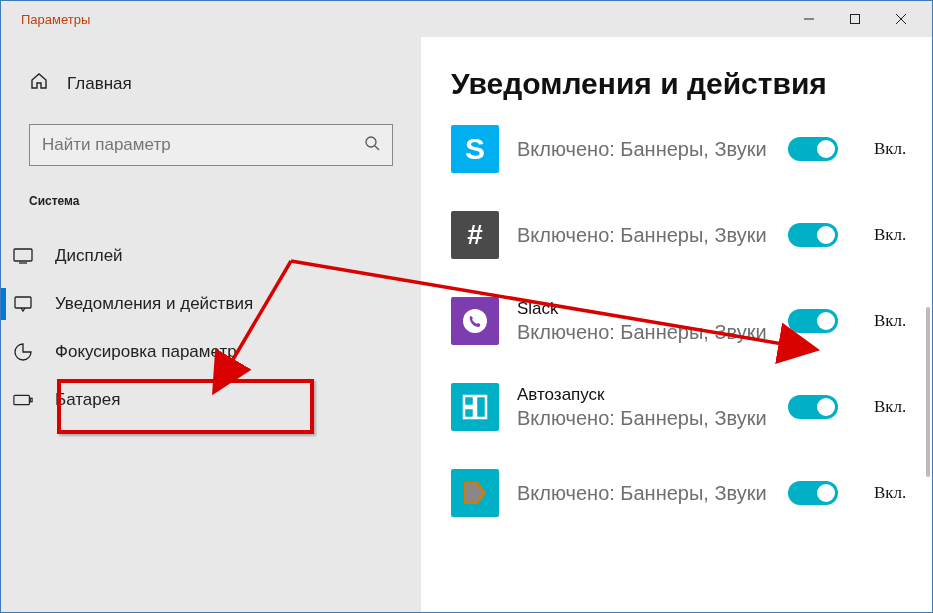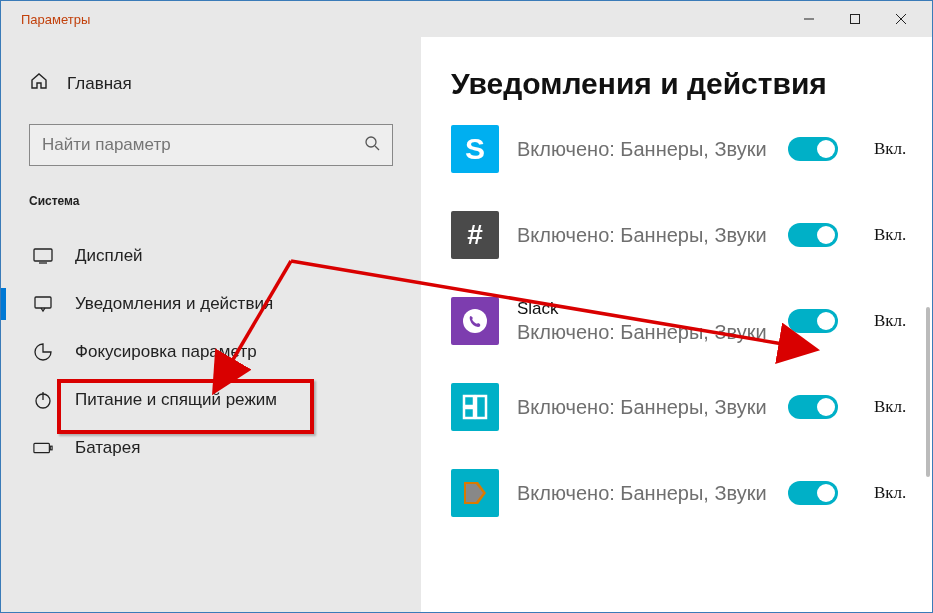--- a/index.html
+++ b/index.html
@@ -84,21 +84,21 @@
       font-size: 12px;
       font-weight: 600;
       color: #222;
       margin-bottom: 24px;
     }
     .nav-list { display: flex; flex-direction: column; }
     .nav-item {
       display: flex;
       align-items: center;
       gap: 22px;
-      padding: 14px 0 14px 32px;
+      padding: 14px 0 14px 12px;
       font-size: 17px;
       color: #222;
       cursor: pointer;
       position: relative;
     }
     .nav-item.selected::before {
       content: "";
       position: absolute;
       left: 0;
       top: 8px;
@@ -269,29 +269,20 @@
         <div class="nav-item">
           <span class="nav-icon">
             <svg width="20" height="20" viewBox="0 0 20 20" fill="none" stroke="#222" stroke-width="1.3">
                 <path d="M10 2 A8 8 0 1 0 18 10 L10 10 Z"></path>
               </svg>
           </span>
           <span>Фокусировка параметр</span>
         </div>
         <div class="nav-item">
           <span class="nav-icon">
-            <svg width="20" height="20" viewBox="0 0 20 20" fill="none" stroke="#222" stroke-width="1.3">
-                <circle cx="10" cy="11" r="7"></circle>
-                <line x1="10" y1="2" x2="10" y2="10"></line>
-              </svg>
-          </span>
-          <span>Питание и спящий режим</span>
-        </div>
-        <div class="nav-item">
-          <span class="nav-icon">
             <svg width="22" height="14" viewBox="0 0 22 14" fill="none" stroke="#222" stroke-width="1.3">
                 <rect x="1" y="2" width="17" height="10" rx="1"></rect>
                 <rect x="19" y="5" width="2" height="4"></rect>
               </svg>
           </span>
           <span>Батарея</span>
         </div>
       </div>
     </div>
 
@@ -335,20 +326,21 @@
 
         <div class="app-row">
           <div class="app-icon ic-auto">
             <svg width="30" height="30" viewBox="0 0 30 30" fill="none" stroke="#fff" stroke-width="2.5">
                 <rect x="4" y="4" width="10" height="10"></rect>
                 <rect x="4" y="16" width="10" height="10"></rect>
                 <rect x="16" y="4" width="10" height="22"></rect>
               </svg>
           </div>
           <div class="app-info">
+            <div class="app-name">Автозапуск</div>
             <div class="app-sub">Включено: Баннеры, Звуки</div>
           </div>
           <div class="toggle"></div>
           <div class="toggle-label">Вкл.</div>
         </div>
 
         <div class="app-row">
           <div class="app-icon ic-hd">
             <svg width="34" height="34" viewBox="0 0 34 34">
                 <path d="M6 6 L20 6 L28 17 L20 28 L6 28 Z" fill="#d97a00"></path>

